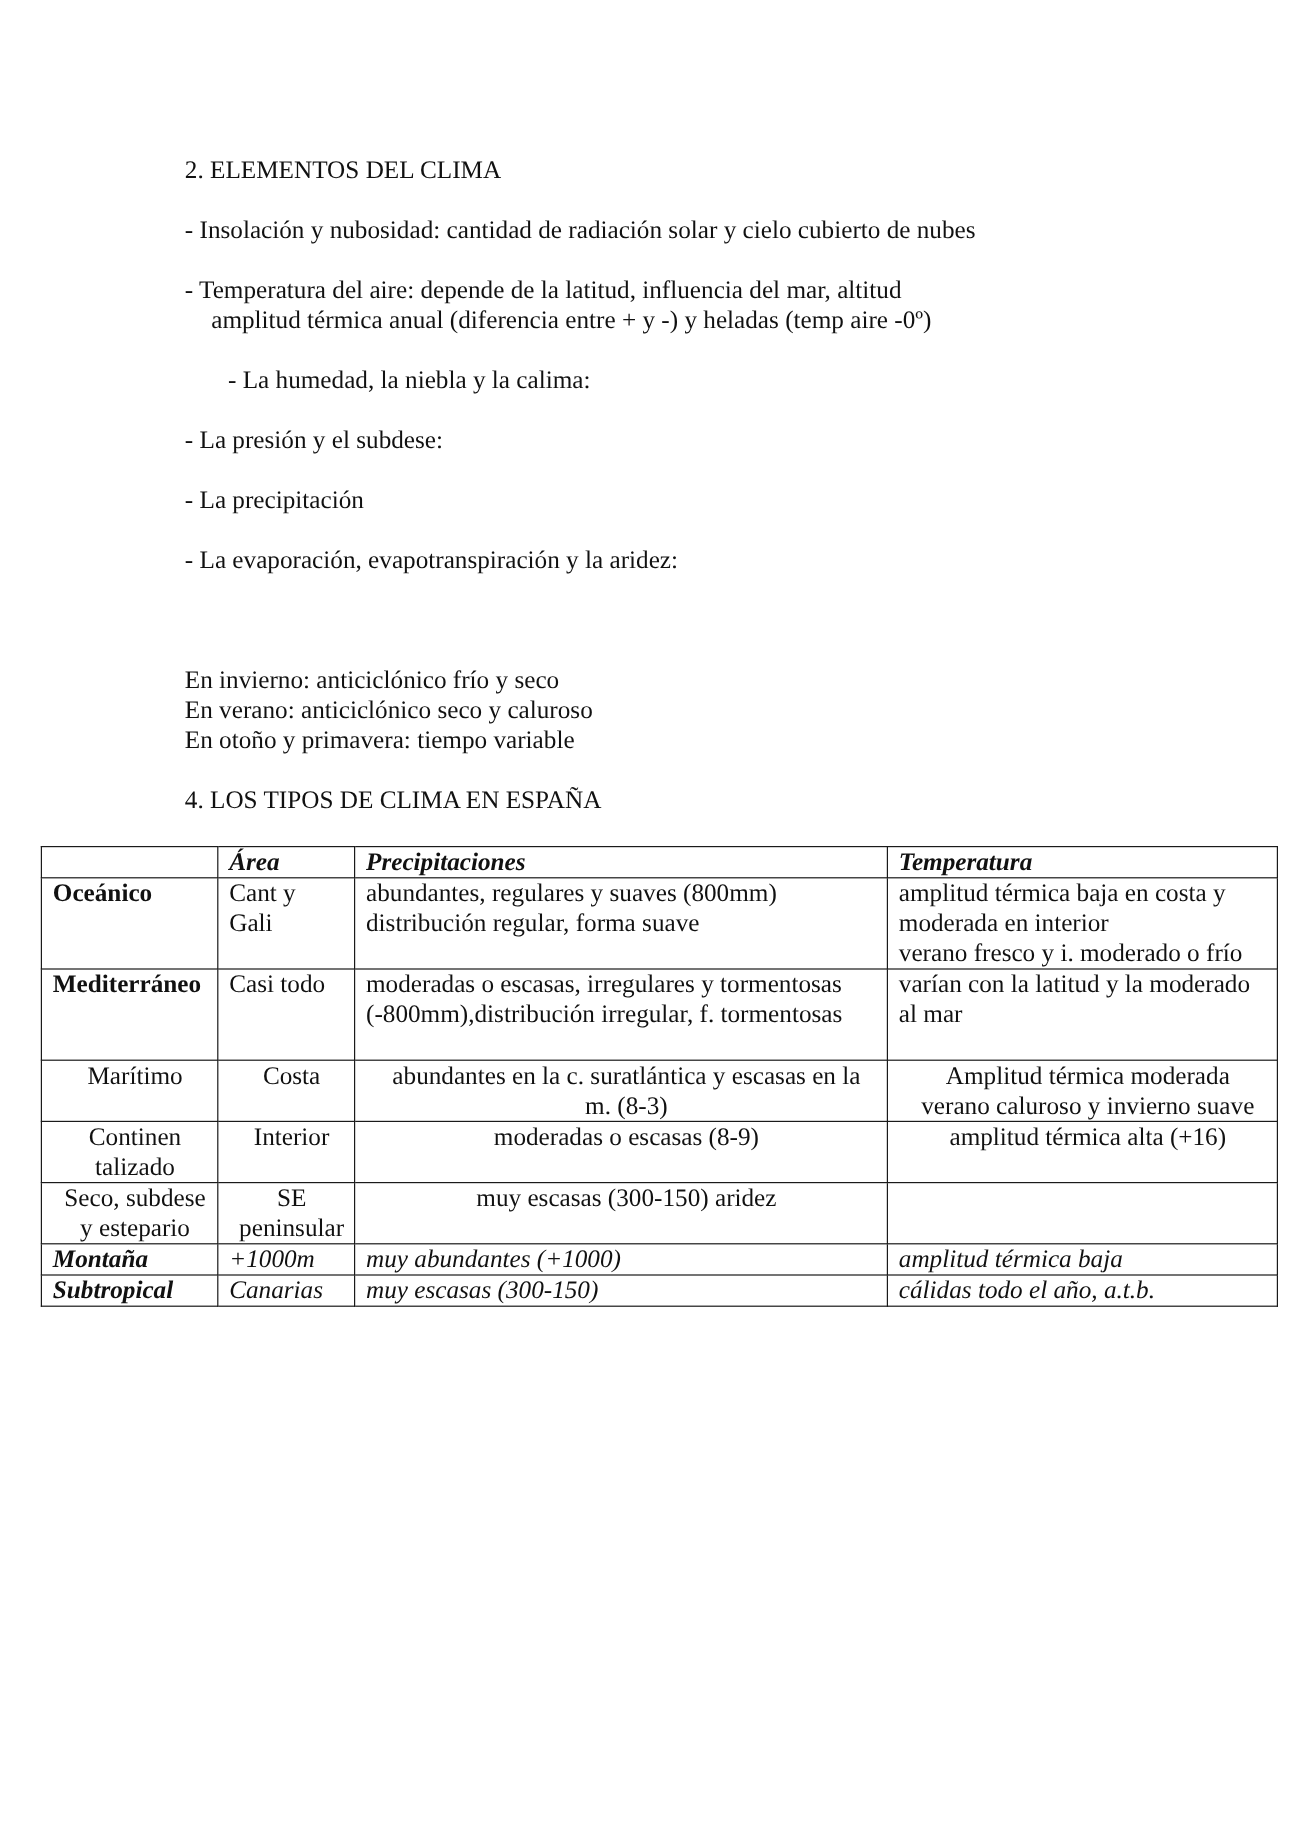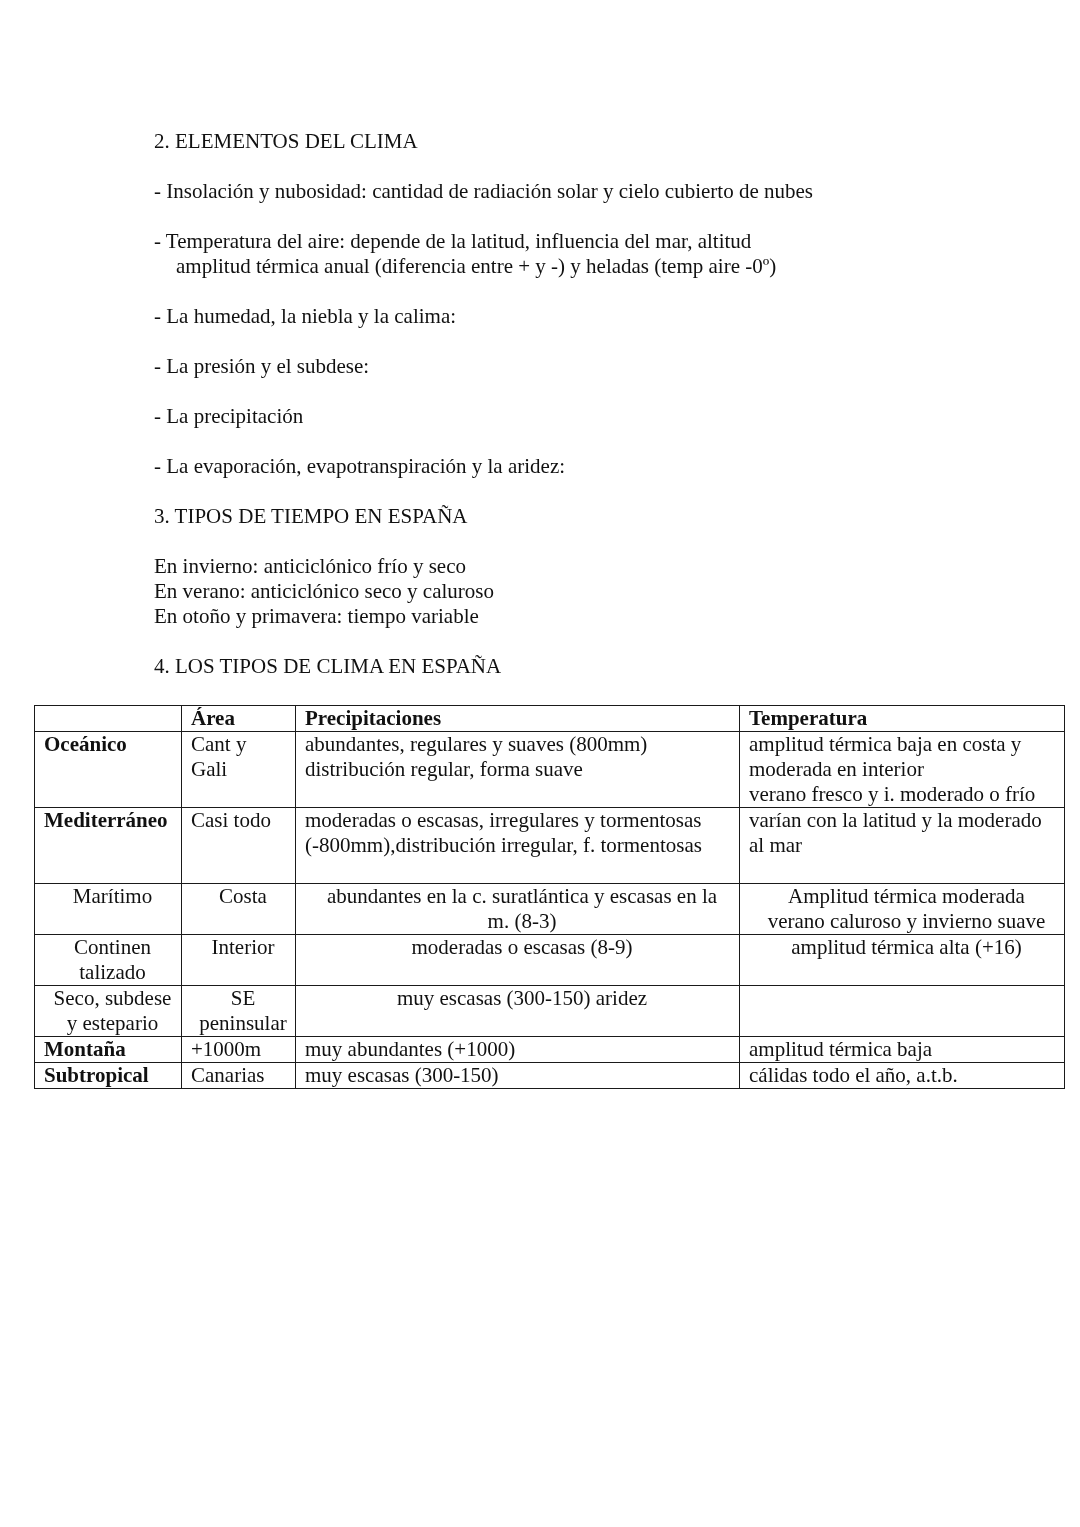--- a/index.html
+++ b/index.html
@@ -40,43 +40,42 @@
       table-layout: fixed;
     }
     table.climas td {
       border: 1.5px solid #1a1a1a;
       vertical-align: top;
       padding: 0 0 0 9px;
       white-space: pre-line;
       overflow: hidden;
     }
     table.climas td.bold { font-weight: bold; }
-    table.climas tr.h26 td { height: 25px; }
+    table.climas tr.h26 td { height: 25px; font-style: italic; }
     table.climas tr.h50 td { height: 50px; text-align: center; }
     table.climas tr.h75 td { height: 75px; }
     col.c1 { width: 147px; }
     col.c2 { width: 114px; }
     col.c3 { width: 444px; }
     col.c4 { width: 325px; }
   </style>
 </head>
 <body>
 
 <div class="page">
 
   <div class="line" style="top:129px;">2. ELEMENTOS DEL CLIMA</div>
   <div class="line" style="top:179px;">- Insolación y nubosidad: cantidad de radiación solar y cielo cubierto de nubes</div>
   <div class="line" style="top:229px;">- Temperatura del aire: depende de la latitud, influencia del mar, altitud</div>
   <div class="line indent" style="top:254px;">amplitud térmica anual (diferencia entre + y -) y heladas (temp aire -0º)</div>
-  <div class="line" style="top:304px;">- La humedad, la niebla y la calima:</div>
+  <div class="line" style="top:304px;margin-left:36px;">- La humedad, la niebla y la calima:</div>
   <div class="line" style="top:354px;">- La presión y el subdese:</div>
   <div class="line" style="top:404px;">- La precipitación</div>
   <div class="line" style="top:454px;">- La evaporación, evapotranspiración y la aridez:</div>
 
-  <div class="line" style="top:504px;">3. TIPOS DE TIEMPO EN ESPAÑA</div>
   <div class="line" style="top:554px;">En invierno: anticiclónico frío y seco</div>
   <div class="line" style="top:579px;">En verano: anticiclónico seco y caluroso</div>
   <div class="line" style="top:604px;">En otoño y primavera: tiempo variable</div>
 
   <div class="line" style="top:654px;">4. LOS TIPOS DE CLIMA EN ESPAÑA</div>
 
   <table class="climas">
     <colgroup>
       <col class="c1">
         <col class="c2">

